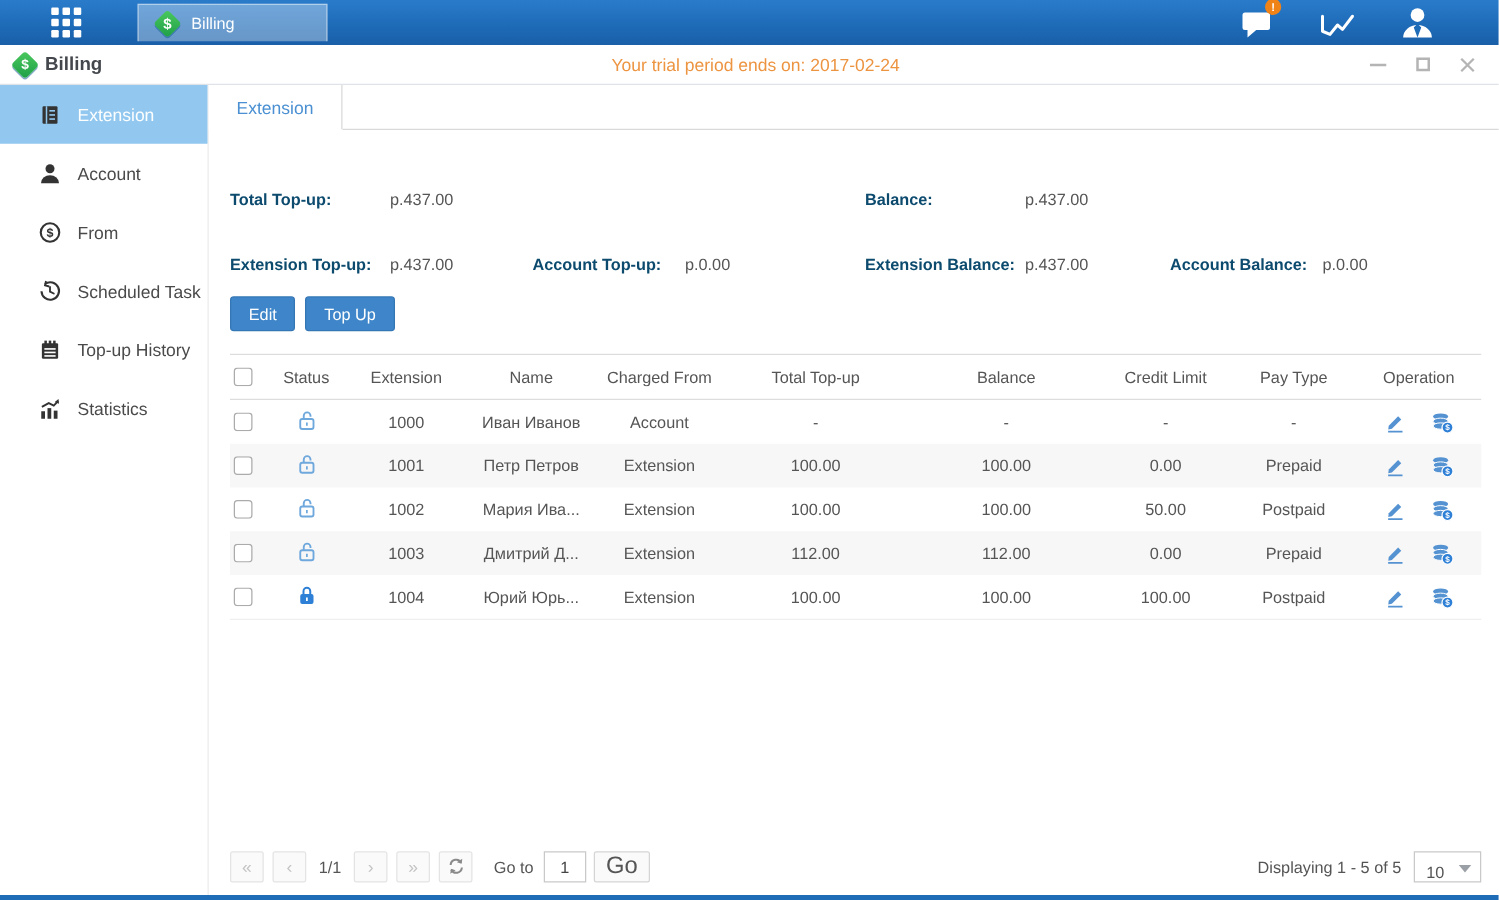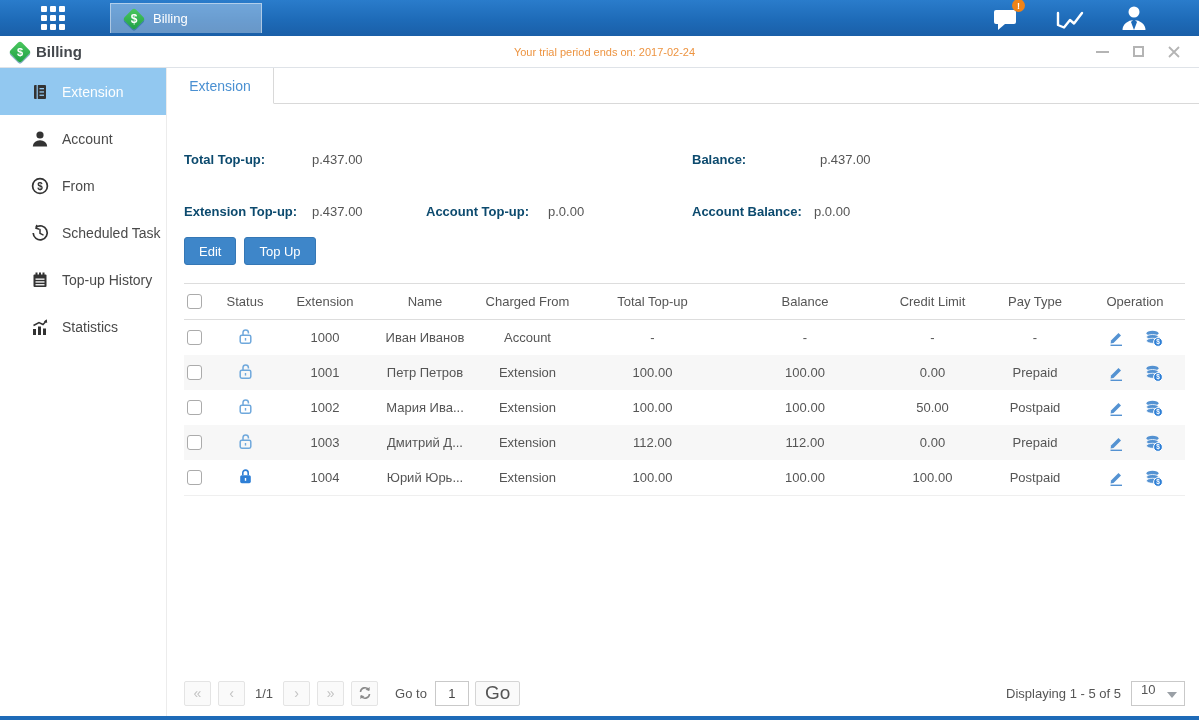--- a/index.html
+++ b/index.html
@@ -43,21 +43,21 @@
     background:#ef8318; color:#fff; font-size:9px; font-weight:bold;
     display:flex; align-items:center; justify-content:center;
   }
   
   .titlebar {
     position:absolute; top:36px; left:0; width:1199px; height:32px; background:#fff;
     border-bottom:1px solid #dfe3e8; display:flex; align-items:center;
   }
   .titlebar .tl { display:flex; align-items:center; margin-left:10px; width:250px; }
   .titlebar .tl .name { font-size:15px; font-weight:bold; color:#44484d; margin-left:6px; }
-  .trial { flex:1; text-align:center; font-size:11px; color:#ed9441; }
+  .trial { flex:1; text-align:center; font-size:14px; color:#ed9441; }
   .win-controls { width:250px; display:flex; justify-content:flex-end; gap:22px; padding-right:18px; }
   .wc { width:14px; height:14px; display:flex; align-items:center; justify-content:center; cursor:pointer; }
   .wc-min { width:13px; height:2px; background:#b4b4b4; }
   .wc-max { width:11px; height:11px; border:2px solid #b4b4b4; }
   
   .app-body { position:absolute; top:68px; left:0; width:1199px; height:648px; display:flex; }
   .sidebar { width:168px; background:#fff; border-right:1px solid #ececec; padding-top:0; }
   .side-item { height:47px; display:flex; align-items:center; padding-left:30px; cursor:pointer; font-size:14px; color:#4a4a4a; }
   .side-item .si-ico { width:19px; height:19px; margin-right:13px; flex:0 0 auto; display:flex; align-items:center; justify-content:center; }
   .side-item.active { background:#92c8f0; color:#fdfefe; }
@@ -102,21 +102,21 @@
     display:flex; align-items:center; justify-content:center; margin-right:7px;
     color:#c3c3c3; font-size:14px; cursor:pointer;
   }
   .pg-label { margin:0 10px 0 3px; color:#555; }
   .goto-label { margin:0 8px 0 10px; }
   .goto-input { width:34px; height:25px; border:1px solid #c9c9c9; text-align:center; font-size:13px; color:#444; font-family:inherit; }
   .go-btn { margin-left:6px; height:25px; padding:0 9px; background:#fafafa; border:1px solid #d5d5d5; border-radius:2px; font-size:19px; color:#555; cursor:pointer; font-family:inherit; }
   .pg-right { margin-left:auto; display:flex; align-items:center; gap:10px; }
   .pagesize {
     width:54px; height:25px; border:1px solid #c9c9c9; background:#fff; display:flex;
-    align-items:flex-start; padding-left:9px; cursor:pointer; position:relative;
+    align-items:flex-end; padding-left:9px; cursor:pointer; position:relative;
   }
   .pagesize .tri { position:absolute; right:7px; top:10px; width:0; height:0; border-left:5px solid transparent; border-right:5px solid transparent; border-top:6px solid #9aa0a6; }
   
   .bottom-strip { position:absolute; bottom:0; left:0; width:1199px; height:4px; background:#1e6bb8; }
 </style>
 </head>
 <body>
 
 <div class="topbar">
   <div class="grid-btn">
@@ -271,20 +271,23 @@
       <div></div>
       <div class="kv w1">
         <span class="k">Balance:</span><span class="v">p.437.00</span>
       </div>
       <div></div>
       <div class="kv w1">
         <span class="k">Extension Top-up:</span><span class="v">p.437.00</span>
       </div>
       <div class="kv w2">
         <span class="k">Account Top-up:</span><span class="v">p.0.00</span>
+      </div>
+      <div class="kv w1">
+        <span class="k">Extension Balance:</span><span class="v">p.437.00</span>
       </div>
       <div class="kv w2">
         <span class="k">Account Balance:</span><span class="v">p.0.00</span>
       </div>
     </div>
 
     <div class="actions">
       <button class="btn-blue">Edit</button>
       <button class="btn-blue">Top Up</button>
     </div>

